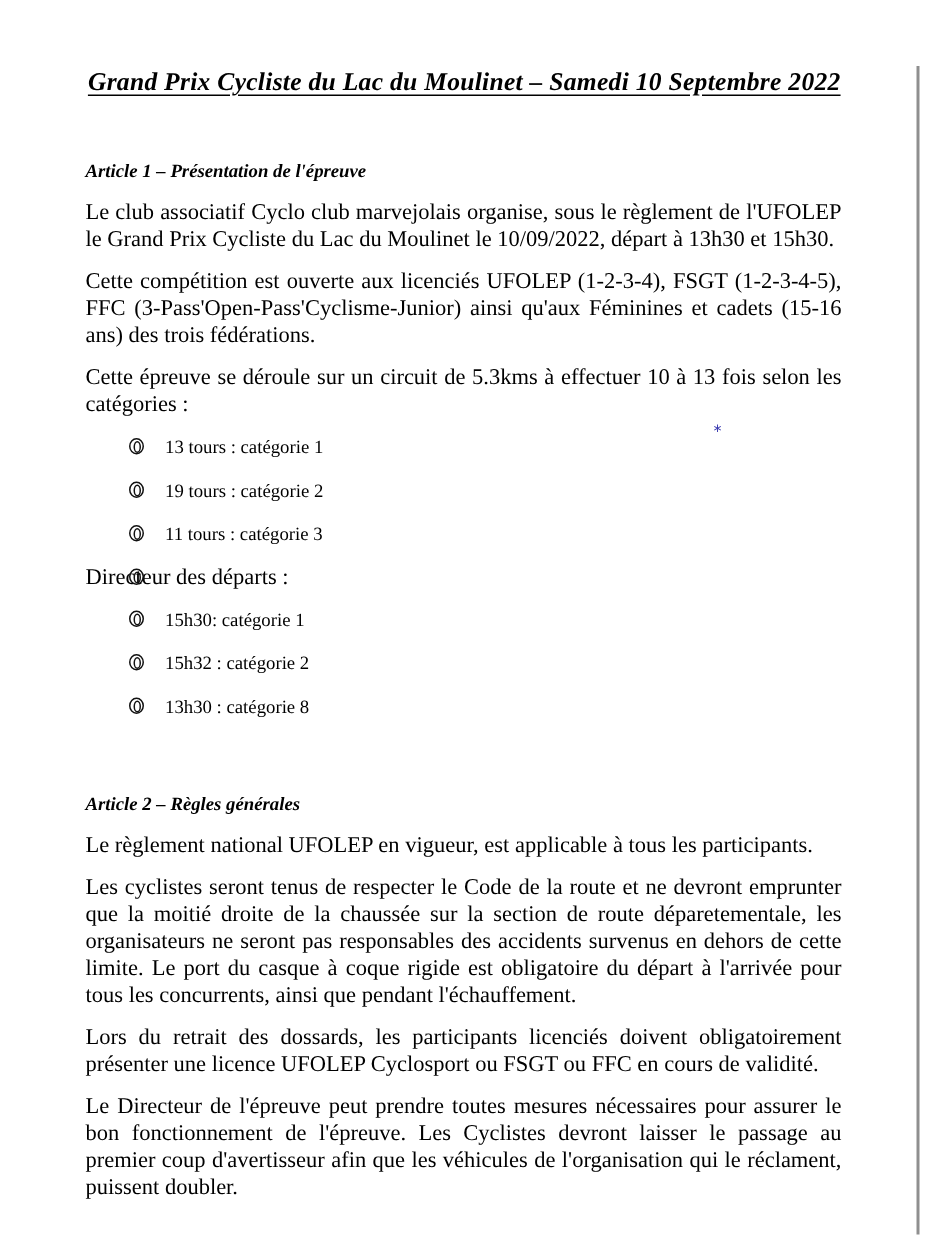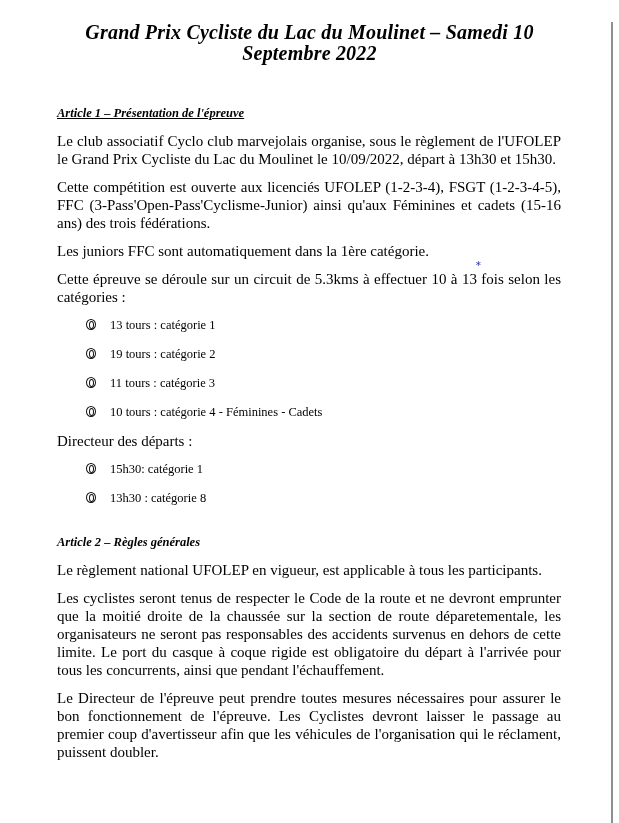--- a/index.html
+++ b/index.html
@@ -14,45 +14,45 @@
     position: relative;
     font-family: "Liberation Serif", "DejaVu Serif", serif;
     color: #000000;
   }
   .page {
     position: relative;
     width: 619px;
     height: 823px;
   }
   .doc-title {
-    margin: 22px 50px 0 50px;
+    margin: 44px 50px 0 50px;
     text-align: center;
-    font-size: 20px;
+    font-size: 17px;
     font-weight: bold;
     font-style: italic;
+    text-decoration: underline;
     text-underline-offset: 3px;
     letter-spacing: 0.2px;
     line-height: 21px;
   }
   .content {
     padding: 0 58px 0 57px;
   }
   .article-heading {
     font-size: 12.5px;
     font-weight: bold;
     font-style: italic;
     line-height: 18px;
     margin: 0 0 10px 0;
   }
   .article-heading.first {
     margin-top: 40px;
-    text-decoration: underline;
   }
   .article-heading.second {
-    margin-top: 26px;
+    margin-top: 47px;
   }
   .para {
     font-size: 15px;
     line-height: 18px;
     text-align: justify;
     margin: 0 0 10px 0;
   }
   .bullet-item {
     font-size: 12.5px;
     line-height: 18px;
@@ -107,21 +107,20 @@
   <div class="doc-title">Grand Prix Cycliste du Lac du Moulinet – Samedi 10 Septembre 2022</div>
 
   <div class="content">
 
     <div class="article-heading first">Article 1 – Présentation de l'épreuve</div>
 
     <p class="para">Le club associatif Cyclo club marvejolais organise, sous le règlement de l'UFOLEP le Grand Prix Cycliste du Lac du Moulinet le 10/09/2022, départ à 13h30 et 15h30.</p>
 
     <p class="para">Cette compétition est ouverte aux licenciés UFOLEP (1-2-3-4), FSGT (1-2-3-4-5), FFC (3-Pass'Open-Pass'Cyclisme-Junior) ainsi qu'aux Féminines et cadets (15-16 ans) des trois fédérations.</p>
 
-    <p class="para">Les juniors FFC sont automatiquement dans la 1ère catégorie.</p>
 
     <p class="para">Cette épreuve se déroule sur un circuit de 5.3kms à effectuer 10 à 13 fois selon les catégories :</p>
 
     <div class="bullet-item">
       <span class="bullet-glyph">
           <span class="bullet-inner"></span>
         </span>
       <span>13 tours : catégorie 1</span>
     </div>
     <div class="bullet-item">
@@ -133,44 +132,50 @@
     <div class="bullet-item">
       <span class="bullet-glyph">
           <span class="bullet-inner"></span>
         </span>
       <span>11 tours : catégorie 3</span>
     </div>
     <div class="bullet-item">
       <span class="bullet-glyph">
           <span class="bullet-inner"></span>
         </span>
-      <span>10 tours : catégorie 4 - Féminines - Cadets</span>
     </div>
 
     <p class="para">Directeur des départs :</p>
 
     <div class="bullet-item">
       <span class="bullet-glyph">
           <span class="bullet-inner"></span>
         </span>
       <span>15h30: catégorie 1</span>
     </div>
     <div class="bullet-item">
       <span class="bullet-glyph">
           <span class="bullet-inner"></span>
         </span>
+      <span>15h32 : catégorie 2</span>
+    </div>
+    <div class="bullet-item">
+      <span class="bullet-glyph">
+          <span class="bullet-inner"></span>
+        </span>
       <span>13h30 : catégorie 8</span>
     </div>
 
     <div class="article-heading second">Article 2 – Règles générales</div>
 
     <p class="para">Le règlement national UFOLEP en vigueur, est applicable à tous les participants.</p>
 
     <p class="para">Les cyclistes seront tenus de respecter le Code de la route et ne devront emprunter que la moitié droite de la chaussée sur la section de route déparetementale, les organisateurs ne seront pas responsables des accidents survenus en dehors de cette limite. Le port du casque à coque rigide est obligatoire du départ à l'arrivée pour tous les concurrents, ainsi que pendant l'échauffement.</p>
 
+    <p class="para">Lors du retrait des dossards, les participants licenciés doivent obligatoirement présenter une licence UFOLEP Cyclosport ou FSGT ou FFC en cours de validité.</p>
 
     <p class="para">Le Directeur de l'épreuve peut prendre toutes mesures nécessaires pour assurer le bon fonctionnement de l'épreuve. Les Cyclistes devront laisser le passage au premier coup d'avertisseur afin que les véhicules de l'organisation qui le réclament, puissent doubler.</p>
 
   </div>
 
   <span class="blue-mark">∗</span>
 
   <div class="edge-line"></div>
 
 </div>

